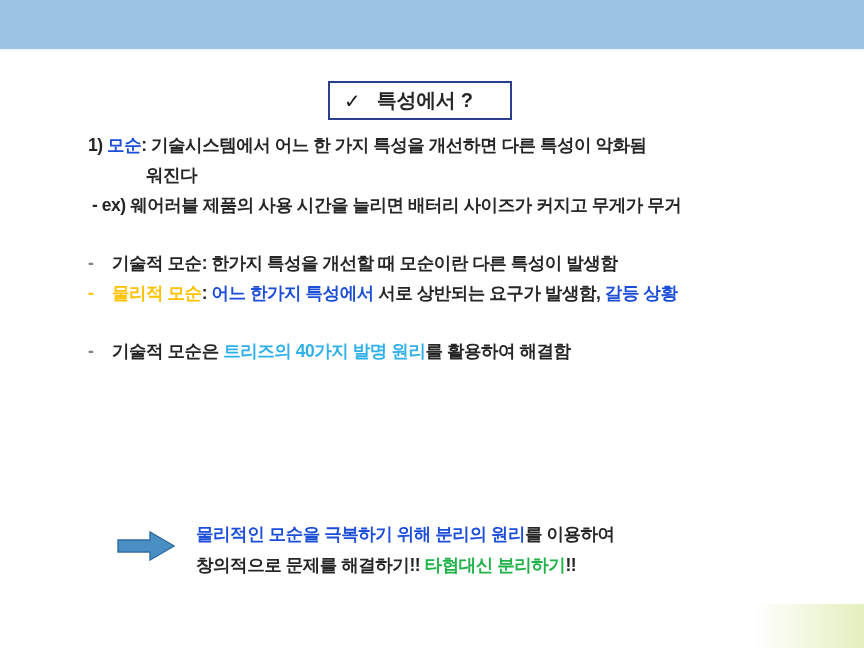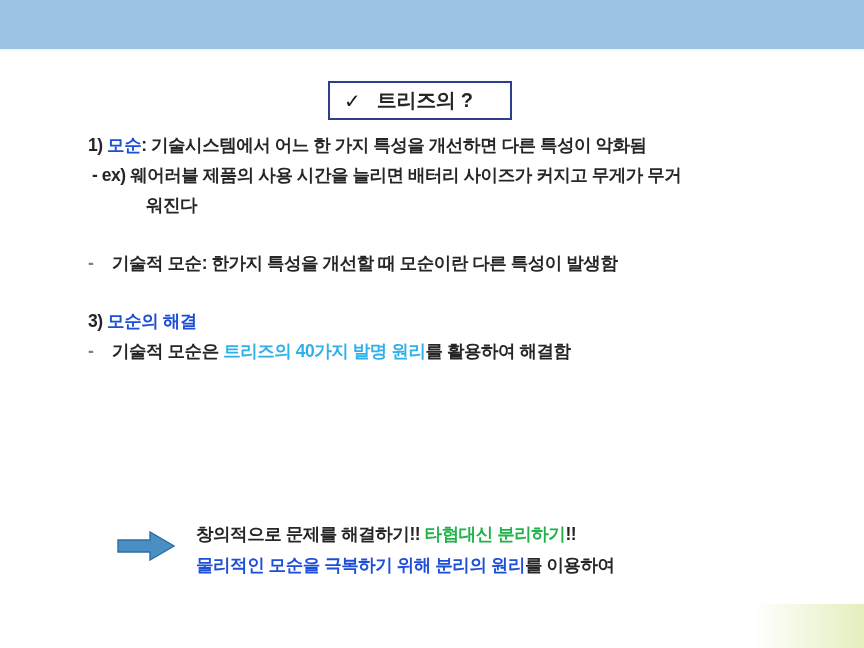--- a/index.html
+++ b/index.html
@@ -164,67 +164,67 @@
 </head>
 <body>
 
 <div class="slide">
 
   <div class="top-band"></div>
   <div class="top-band-edge"></div>
 
   <div class="title-box">
     <span class="title-check">✓</span>
-    <span class="title-text">트리즈의 ?</span>
+    <span class="title-text">특성에서 ?</span>
   </div>
 
   <div class="body-block">
 
     <div class="line">
       <span class="num">1)</span><span>&nbsp;</span><span class="red">모순</span><span class="dark">:</span><span class="dark">&nbsp;기술시스템에서 어느 한 가지 특성을 개선하면 다른 특성이 악화됨</span>
     </div>
 
+    <div class="line cont">
+      <span class="dark">워진다</span>
+    </div>
     <div class="line indent-ex">
       <span class="dark">- ex)</span><span>&nbsp;</span><span class="dark">웨어러블 제품의 사용 시간을 늘리면 배터리 사이즈가 커지고 무게가 무거</span>
     </div>
-    <div class="line cont">
-      <span class="dark">워진다</span>
-    </div>
 
     <div class="spacer-md"></div>
 
 
     <div class="line">
       <span class="dash gray-dash">-</span><span class="dark">기술적 모순: 한가지 특성을 개선할 때 모순이란 다른 특성이 발생함</span>
     </div>
 
+    <div class="line">
+      <span class="dash gold-dash">-</span><span class="gold">물리적 모순</span><span class="dark">:</span><span class="red">&nbsp;어느 한가지 특성에서</span><span class="dark">&nbsp;서로 상반되는 요구가 발생함,</span><span class="red">&nbsp;갈등 상황</span>
+    </div>
 
     <div class="spacer-md"></div>
 
-    <div class="line">
-      <span class="num">3)</span><span>&nbsp;</span><span class="red">모순의 해결</span>
-    </div>
 
     <div class="line">
       <span class="dash gray-dash">-</span><span class="dark">기술적 모순은</span><span class="blue">&nbsp;트리즈의 40가지 발명 원리</span><span class="dark">를 활용하여 해결함</span>
     </div>
 
 
   </div>
 
   <div class="arrow-shape">
     <svg width="58" height="30" viewBox="0 0 58 30" xmlns="http://www.w3.org/2000/svg">
       <polygon points="1,9 33,9 33,1 57,15 33,29 33,21 1,21" fill="#4A8FC4" stroke="#2E6DA4" stroke-width="1.4" stroke-linejoin="miter"></polygon>
     </svg>
   </div>
 
   <div class="callout-text">
     <div class="callout-line">
+      <span class="red">물리적인 모순을 극복하기 위해 분리의 원리</span><span class="dark">를 이용하여</span>
+    </div>
+    <div class="callout-line">
       <span class="dark">창의적으로 문제를 해결하기!!&nbsp;</span><span class="green">타협대신 분리하기</span><span class="dark">!!</span>
     </div>
-    <div class="callout-line">
-      <span class="red">물리적인 모순을 극복하기 위해 분리의 원리</span><span class="dark">를 이용하여</span>
-    </div>
   </div>
 
   <div class="corner-glow"></div>
 
 </div>
 
 </body></html>

